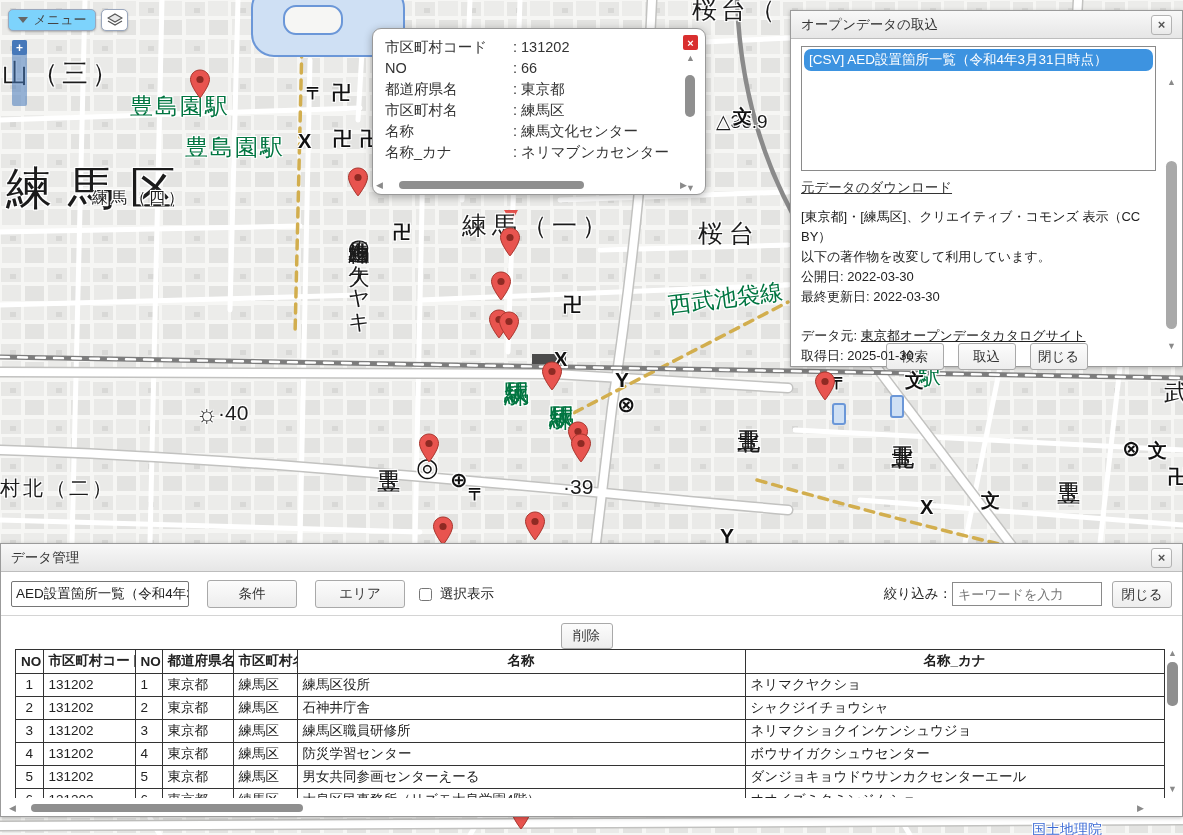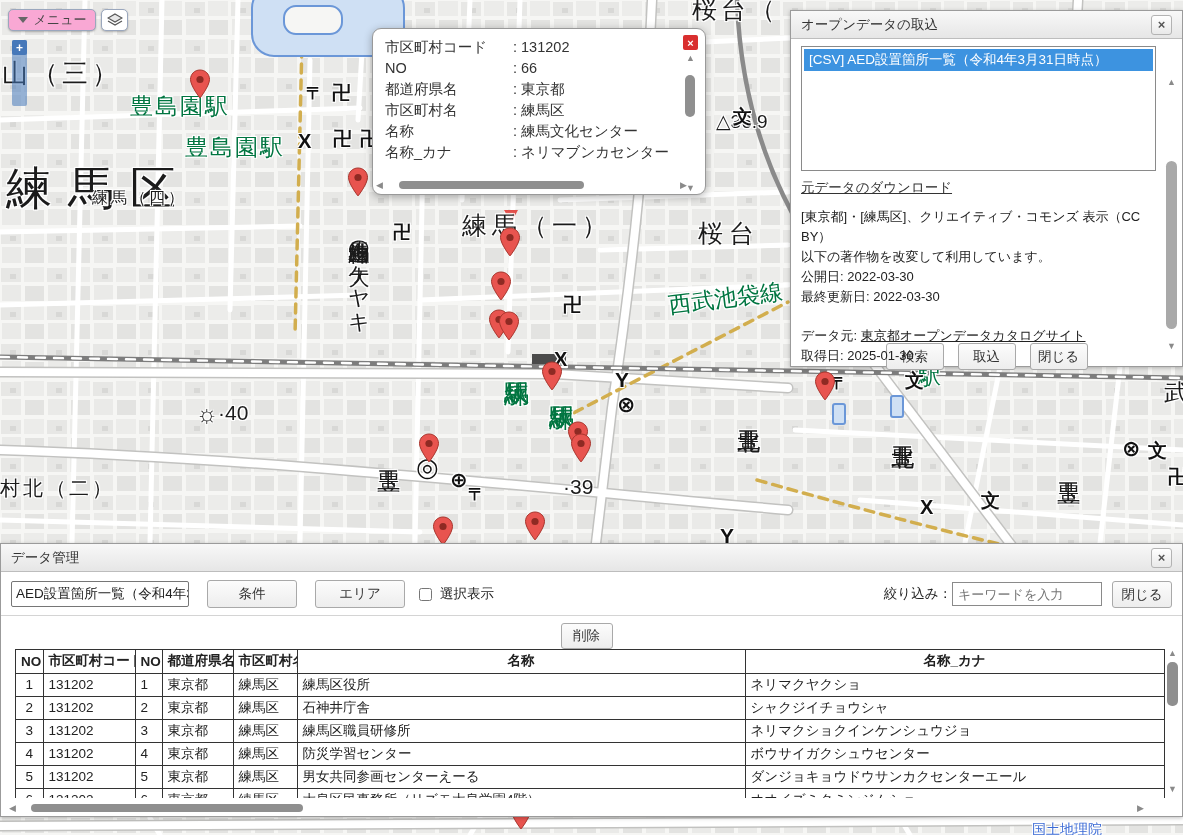--- a/index.html
+++ b/index.html
@@ -11,21 +11,21 @@
   .map-overlay{position:absolute;left:0;top:0;width:1183px;height:835px;pointer-events:none;}
   .mlabel{position:absolute;color:#1b1b1b;font-weight:500;white-space:nowrap;line-height:1.05;
     text-shadow:-1px -1px 0 #fff,1px -1px 0 #fff,-1px 1px 0 #fff,1px 1px 0 #fff,0 0 3px #fff;}
   .mlabel.green{color:#00764012;color:#007540;}
   .mlabel.blue{color:#3b6bd6;}
   .mlabel.vert{writing-mode:vertical-rl;text-orientation:upright;}
   .msym{position:absolute;color:#111;font-weight:bold;white-space:nowrap;
     text-shadow:-1px -1px 0 #fff,1px -1px 0 #fff,-1px 1px 0 #fff,1px 1px 0 #fff;}
   .pin{position:absolute;width:22px;height:30px;}
   
-  .menu-btn{position:absolute;left:8px;top:9px;width:88px;height:22px;background:#f9a8d4;
+  .menu-btn{position:absolute;left:8px;top:9px;width:88px;height:22px;background:#7dd3fc;
     border:1px solid #9aa7bd;border-radius:5px;display:flex;align-items:center;justify-content:center;
     gap:6px;font-size:13px;color:#444;box-shadow:0 1px 2px rgba(0,0,0,.25);cursor:pointer;}
   .menu-caret{width:0;height:0;border-left:5px solid transparent;border-right:5px solid transparent;
     border-top:6px solid #666;}
   .layers-btn{position:absolute;left:101px;top:9px;width:27px;height:22px;background:#fff;
     border:1px solid #9aa7bd;border-radius:5px;display:flex;align-items:center;justify-content:center;
     box-shadow:0 1px 2px rgba(0,0,0,.25);cursor:pointer;}
   .zoomctl{position:absolute;left:12px;top:40px;width:15px;height:66px;background:rgba(70,120,185,.55);
     border-radius:2px;}
   .zoomctl .plus{position:absolute;left:0;top:0;width:15px;height:15px;background:#4678b9;color:#fff;
@@ -52,21 +52,21 @@
     background:linear-gradient(#fff,#e9e9e9);color:#555;font-size:13px;font-weight:bold;line-height:18px;
     text-align:center;cursor:pointer;}
   .btn{display:inline-block;border:1px solid #a9a9a9;border-radius:3px;background:linear-gradient(#fcfcfc,#ededed);
     color:#333;font-size:13.5px;text-align:center;cursor:pointer;
     font-family:"Liberation Sans","DejaVu Sans",sans-serif;}
   .btn.disabled{color:#b9b9b9;border-color:#cfcfcf;cursor:default;}
   
   .od-panel{left:790px;top:10px;width:393px;height:357px;}
   .od-body{position:relative;padding:7px 26px 0 10px;height:298px;}
   .listbox{border:1px solid #8a8a8a;height:125px;overflow:hidden;background:#fff;padding:2px;}
-  .listbox .li{font-size:13.5px;padding:2px 5px;white-space:nowrap;cursor:pointer;}
+  .listbox .li{font-size:13.5px;padding:2px 5px;white-space:nowrap;cursor:pointer;border-radius:7px;}
   .listbox .li.sel{background:#3d93e0;color:#fff;}
   .od-link{display:inline-block;margin-top:8px;font-size:13.5px;color:#333;text-decoration:underline;cursor:pointer;}
   .od-text{margin-top:10px;font-size:13px;color:#222;line-height:20px;}
   .od-src{margin-top:19px;font-size:13px;color:#222;line-height:20px;}
   .od-src a{color:#222;text-decoration:underline;cursor:pointer;}
   .od-btns{display:flex;justify-content:center;gap:14px;margin-top:6px;}
   .od-btns .btn{width:58px;height:27px;line-height:25px;}
   .od-sb{position:absolute;right:4px;top:40px;width:13px;height:290px;}
   .od-sb .thumb{position:absolute;left:1px;top:82px;width:11px;height:168px;background:#a9a9a9;border-radius:6px;}
   

